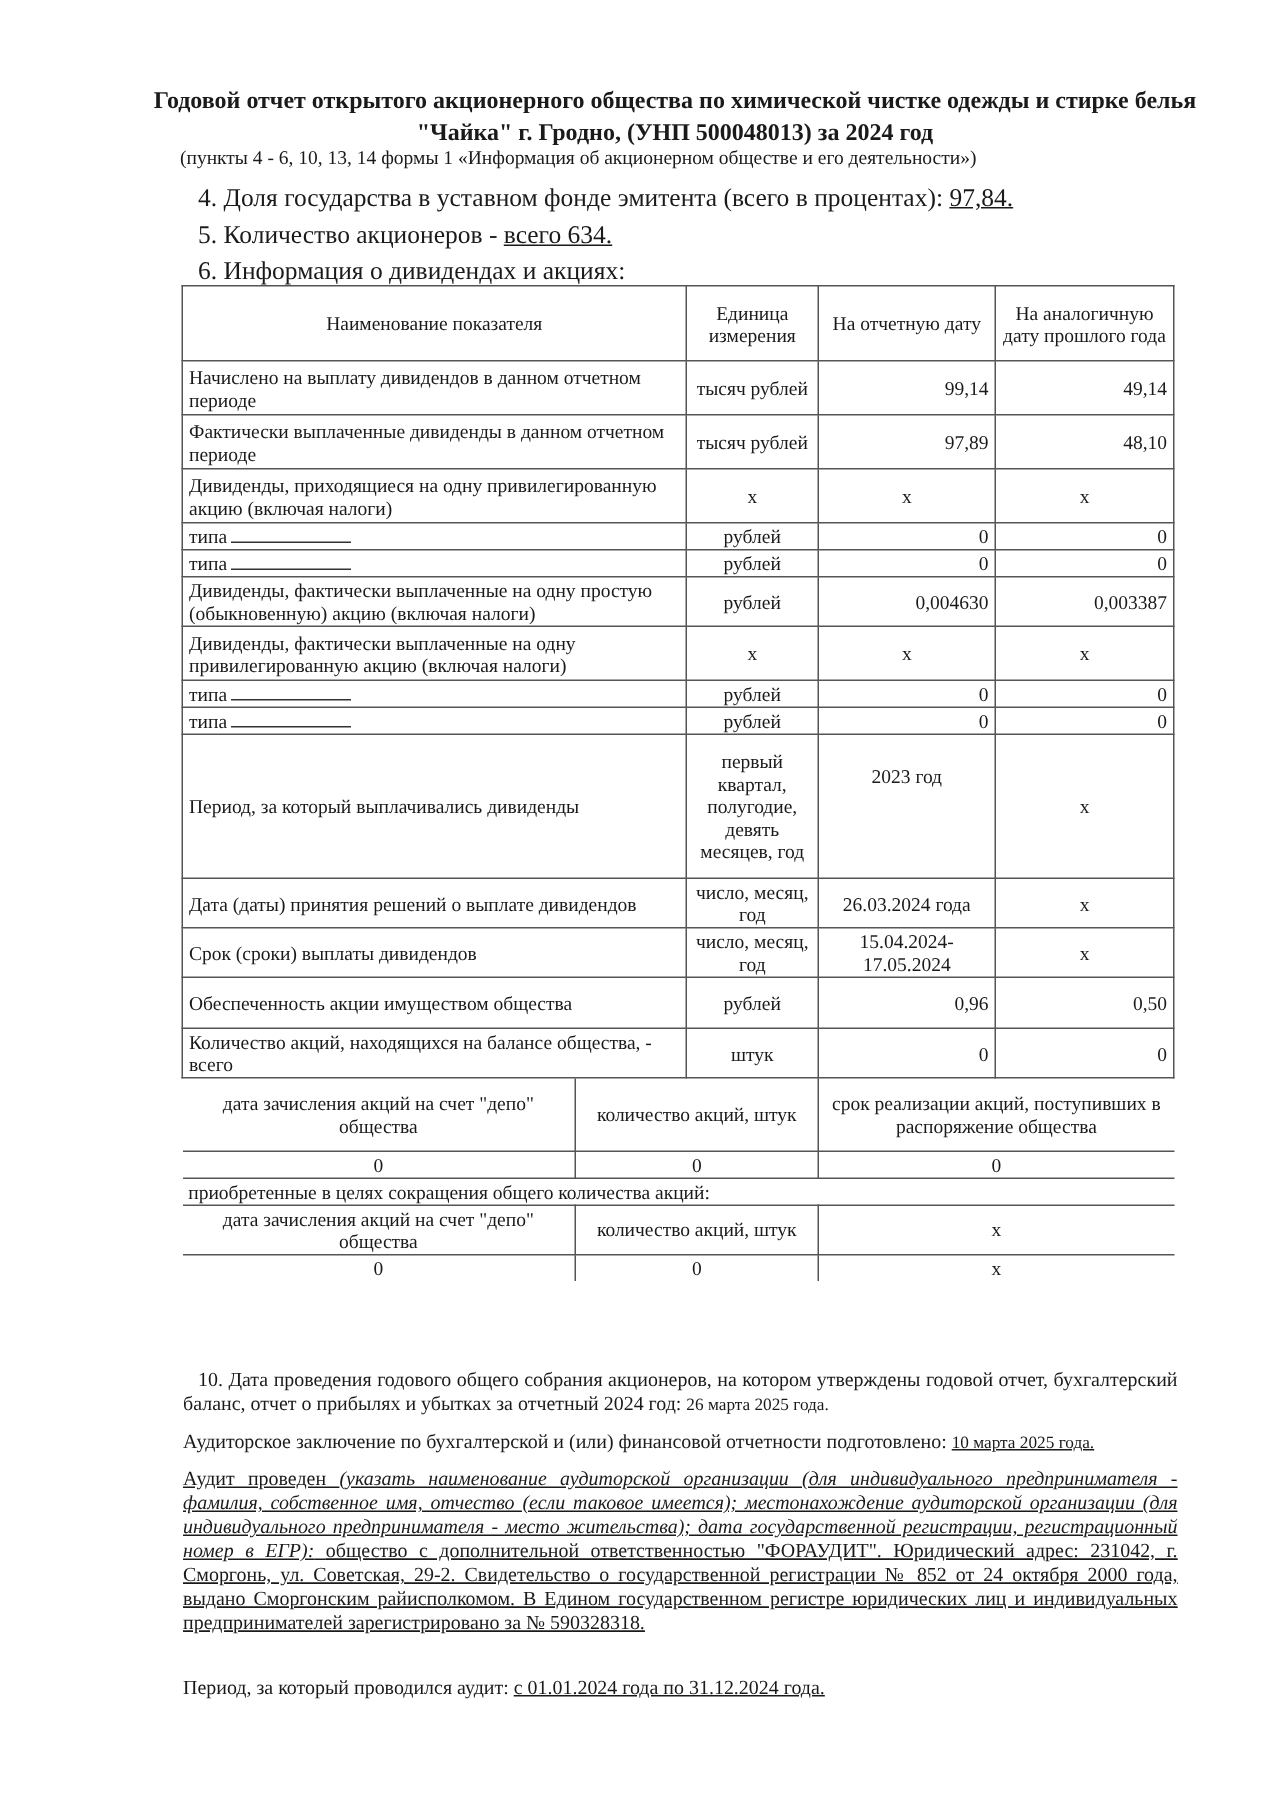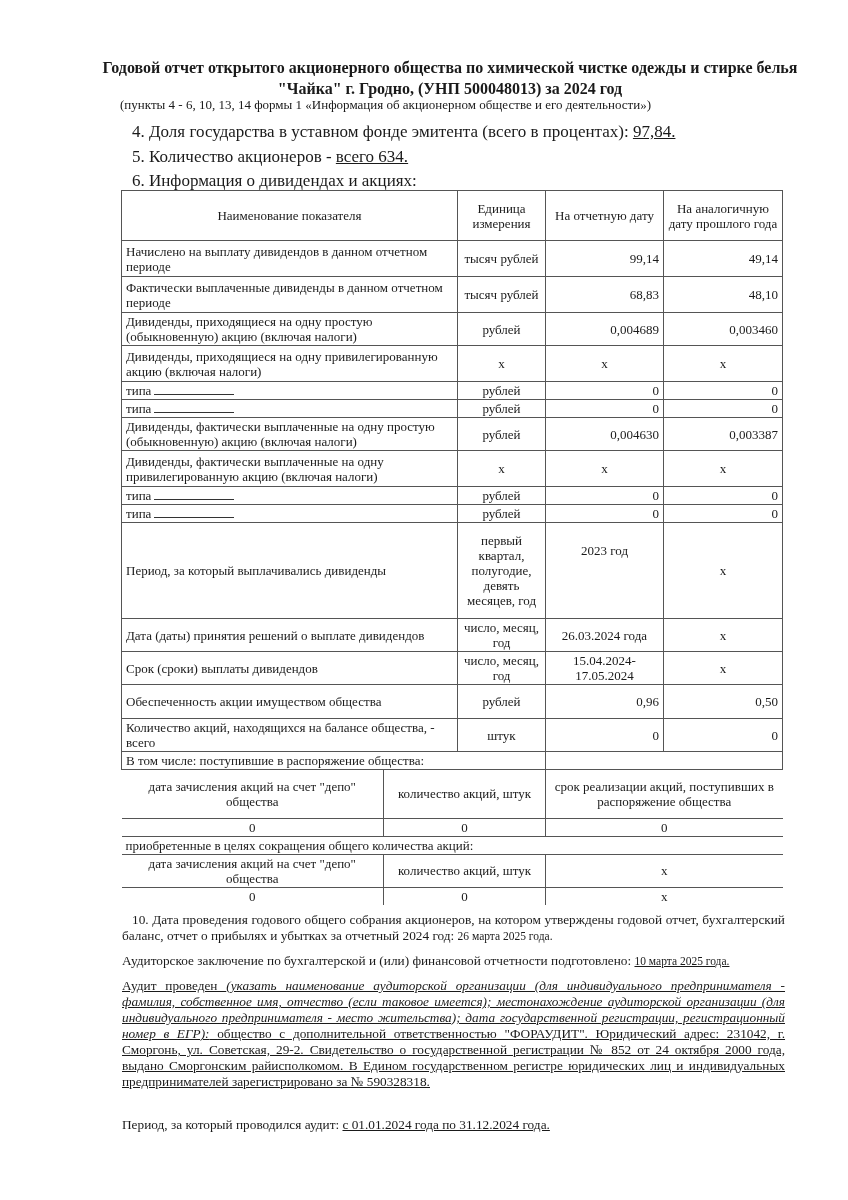--- a/index.html
+++ b/index.html
@@ -75,28 +75,22 @@
   </tr>
   <tr style="height:36px">
     <td>Начислено на выплату дивидендов в данном отчетном периоде</td>
     <td class="c">тысяч рублей</td>
     <td class="r">99,14</td>
     <td class="r">49,14</td>
   </tr>
   <tr style="height:36px">
     <td>Фактически выплаченные дивиденды в данном отчетном периоде</td>
     <td class="c">тысяч рублей</td>
-    <td class="r">68,83</td>
+    <td class="r">97,89</td>
     <td class="r">48,10</td>
-  </tr>
-  <tr style="height:33px">
-    <td>Дивиденды, приходящиеся на одну простую (обыкновенную) акцию (включая налоги)</td>
-    <td class="c">рублей</td>
-    <td class="r">0,004689</td>
-    <td class="r">0,003460</td>
   </tr>
   <tr style="height:36px">
     <td>Дивиденды, приходящиеся на одну привилегированную акцию (включая налоги)</td>
     <td class="c">x</td>
     <td class="c">x</td>
     <td class="c">x</td>
   </tr>
   <tr style="height:16px">
     <td><span>типа</span><span class="blank"></span></td>
     <td class="c">рублей</td>
@@ -155,24 +149,20 @@
     <td>Обеспеченность акции имуществом общества</td>
     <td class="c">рублей</td>
     <td class="r">0,96</td>
     <td class="r">0,50</td>
   </tr>
   <tr style="height:33px">
     <td>Количество акций, находящихся на балансе общества, - всего</td>
     <td class="c">штук</td>
     <td class="r">0</td>
     <td class="r">0</td>
-  </tr>
-  <tr style="height:16px">
-    <td colspan="2" style="border-right:none">В том числе: поступившие в распоряжение общества:</td>
-    <td colspan="2"></td>
   </tr>
   <tr>
     <td colspan="4" class="nopad">
       <table class="sub">
         <colgroup>
               <col style="width:262px">
               <col style="width:162px">
               <col style="width:237px">
             </colgroup>
         <tbody>

